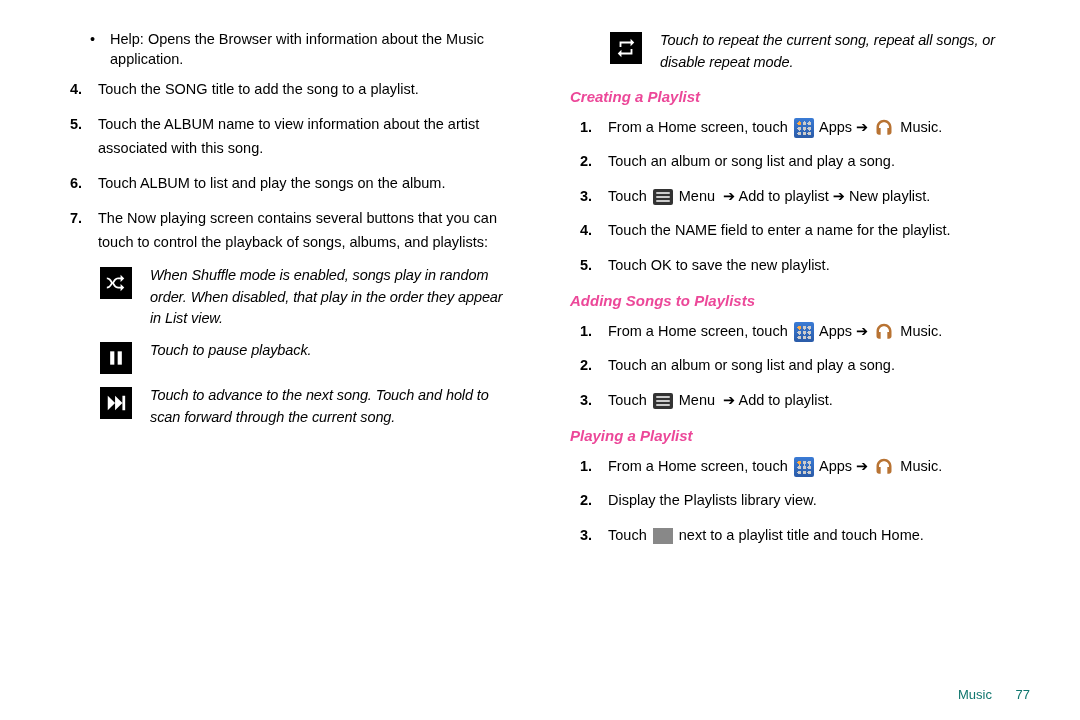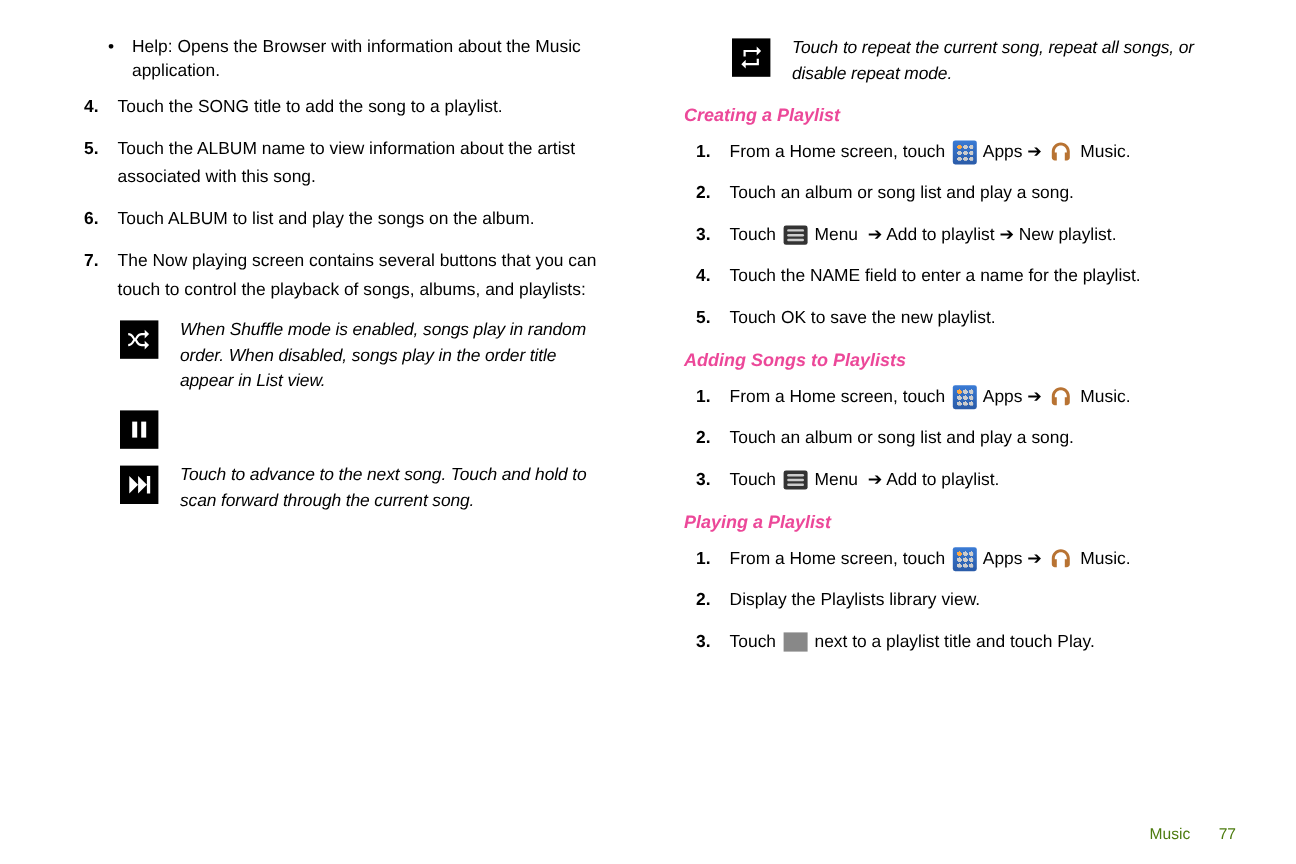--- a/index.html
+++ b/index.html
@@ -144,21 +144,21 @@
       height: 16px;
       background: #888;
       display: inline-block;
       vertical-align: middle;
     }
     .footer {
       position: absolute;
       bottom: 18px;
       right: 50px;
       font-size: 13px;
-      color: #4d7c0f;
+      color: #0f766e;
     }
     .footer .pn { margin-left: 20px; }
     b { font-weight: normal; }
     .col-r .num-line { margin-left: 10px; }
   </style>
 </head>
 <body>
 
 <div class="page">
 
@@ -200,32 +200,33 @@
     </div>
 
     <div class="icon-block">
       <div class="icon-cell">
         <div class="sq">
             <svg width="22" height="22" viewBox="0 0 24 24">
               <path fill="#fff" d="M17 3l4 4-4 4V8h-2.6c-1.3 0-2.5.7-3.2 1.8L9.8 12l1.4 2.2c.7 1.1 1.9 1.8 3.2 1.8H17v-3l4 4-4 4v-3h-2.6c-2 0-3.8-1-4.9-2.7L8.2 13l-1.3 2.1C5.8 16.9 4 18 2 18v-2c1.3 0 2.5-.7 3.2-1.8L6.6 12l-1.4-2.2C4.5 8.7 3.3 8 2 8V6c2 0 3.8 1 4.9 2.7L8.2 11l1.3-2.3C10.6 7 12.4 6 14.4 6H17V3z"></path>
             </svg>
           </div>
       </div>
-      <div class="icon-desc">When Shuffle mode is enabled, songs play in random order. When disabled, songs play in the order title appear in List view.</div>
+      <div class="icon-desc">When Shuffle mode is enabled, songs play in random order. When disabled, that play in the order they appear in List view.</div>
     </div>
 
     <div class="icon-block">
       <div class="icon-cell">
         <div class="sq">
             <svg width="20" height="20" viewBox="0 0 24 24">
               <rect x="5" y="4" width="5" height="16" fill="#fff"></rect>
               <rect x="14" y="4" width="5" height="16" fill="#fff"></rect>
             </svg>
           </div>
       </div>
+      <div class="icon-desc">Touch to pause playback.</div>
     </div>
 
 
     <div class="icon-block">
       <div class="icon-cell">
         <div class="sq">
             <svg width="22" height="22" viewBox="0 0 24 24">
               <path fill="#fff" d="M3 4l8 8-8 8zM11 4l8 8-8 8zM19 4h3v16h-3z"></path>
             </svg>
           </div>
@@ -358,21 +359,21 @@
       <div class="num-body">
         <span>Display the </span><b>Playlists</b><span> library view.</span>
       </div>
     </div>
 
     <div class="num-line">
       <div class="num">3.</div>
       <div class="num-body">
         <span>Touch </span>
         <span class="inline-icon gray-box"></span>
-        <span> next to a playlist title and touch </span><b>Play</b>.
+        <span> next to a playlist title and touch </span><b>Home</b>.
       </div>
     </div>
 
   </div>
 </div>
 
 <div class="footer">
   <span>Music</span>
   <span class="pn">77</span>
 </div>

